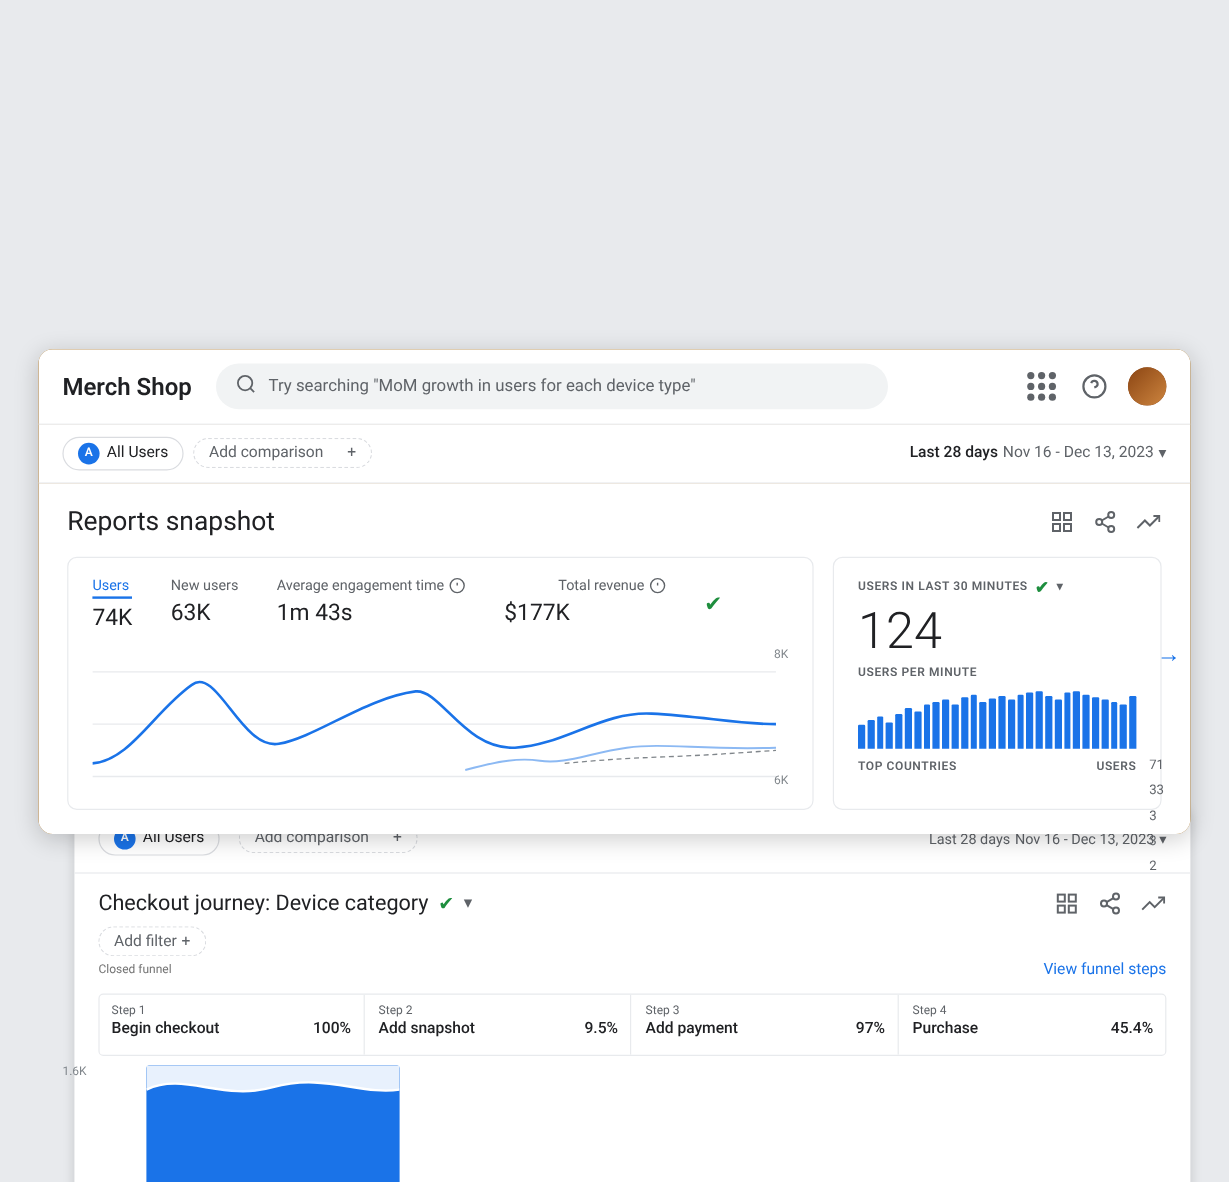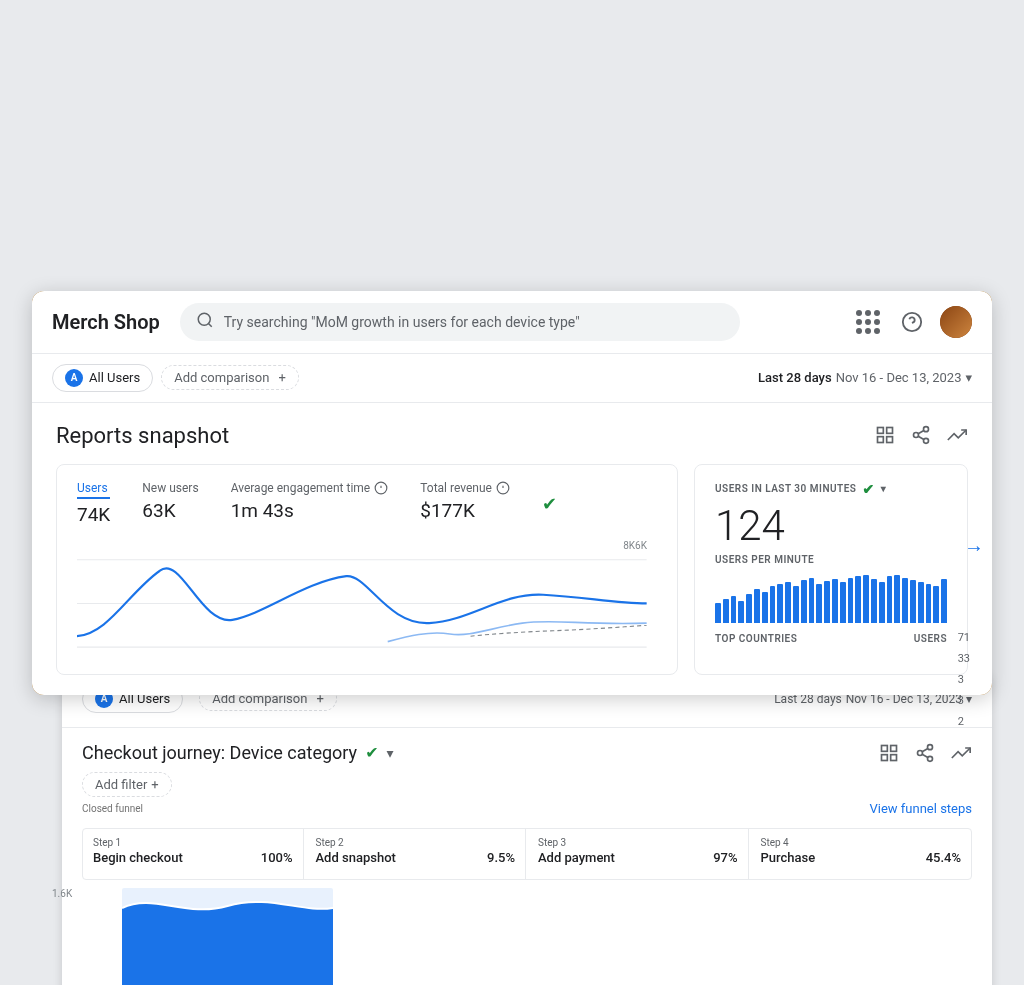--- a/index.html
+++ b/index.html
@@ -121,21 +121,21 @@
       display: flex;
       align-items: center;
       justify-content: center;
       color: #fff;
       font-size: 10px;
       font-weight: 600;
     }
     .add-comparison-btn {
       display: flex;
       align-items: center;
-      gap: 9px;
+      gap: 20px;
       border: 1px dashed #dadce0;
       border-radius: 16px;
       padding: 4px 12px;
       font-size: 13px;
       color: #5f6368;
       cursor: pointer;
       margin-left: 8px;
     }
     .date-range {
       margin-left: auto;
@@ -238,25 +238,25 @@
       height: 120px;
       position: relative;
       margin-top: 8px;
     }
     .chart-line-svg {
       width: 100%;
       height: 100%;
     }
     .chart-labels {
       position: absolute;
-      right: 10px;
+      right: 0;
       top: 0;
       display: flex;
-      flex-direction: row;
-      justify-content: flex-start;
+      flex-direction: column;
+      justify-content: space-between;
       height: 100%;
       font-size: 10px;
       color: #80868b;
       padding: 2px 0;
     }
 
     
     .realtime-label {
       font-size: 10px;
       font-weight: 600;
@@ -709,21 +709,21 @@
                 <svg width="14" height="14" viewBox="0 0 24 24" fill="none" stroke="#5f6368" stroke-width="2">
                     <circle cx="12" cy="12" r="10"></circle>
                     <line x1="12" y1="8" x2="12" y2="12"></line>
                     <line x1="12" y1="16" x2="12.01" y2="16"></line>
                   </svg>
               </div>
               <div class="metric-value">1m 43s</div>
             </div>
 
             <div class="metric-item">
-              <div class="metric-label" style="display:flex;align-items:center;gap:4px;">
+              <div class="metric-label" style="display:flex;align-items:center;gap:4px;margin-left:45px;">
                 <span>Total revenue</span>
                 <svg width="14" height="14" viewBox="0 0 24 24" fill="none" stroke="#5f6368" stroke-width="2">
                     <circle cx="12" cy="12" r="10"></circle>
                     <line x1="12" y1="8" x2="12" y2="12"></line>
                     <line x1="12" y1="16" x2="12.01" y2="16"></line>
                   </svg>
               </div>
               <div class="metric-value">$177K</div>
             </div>
 

